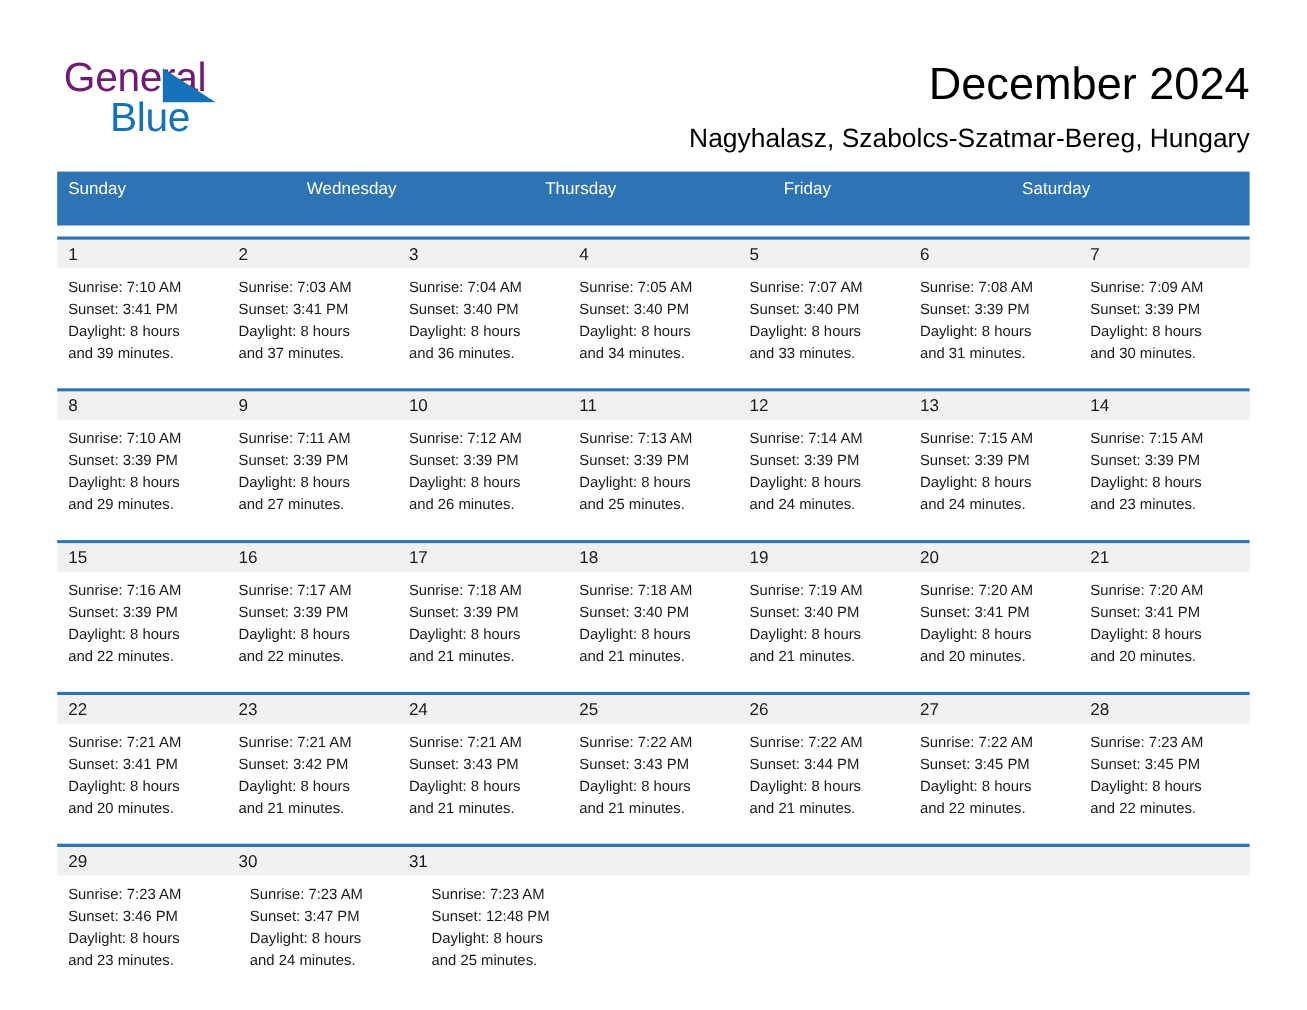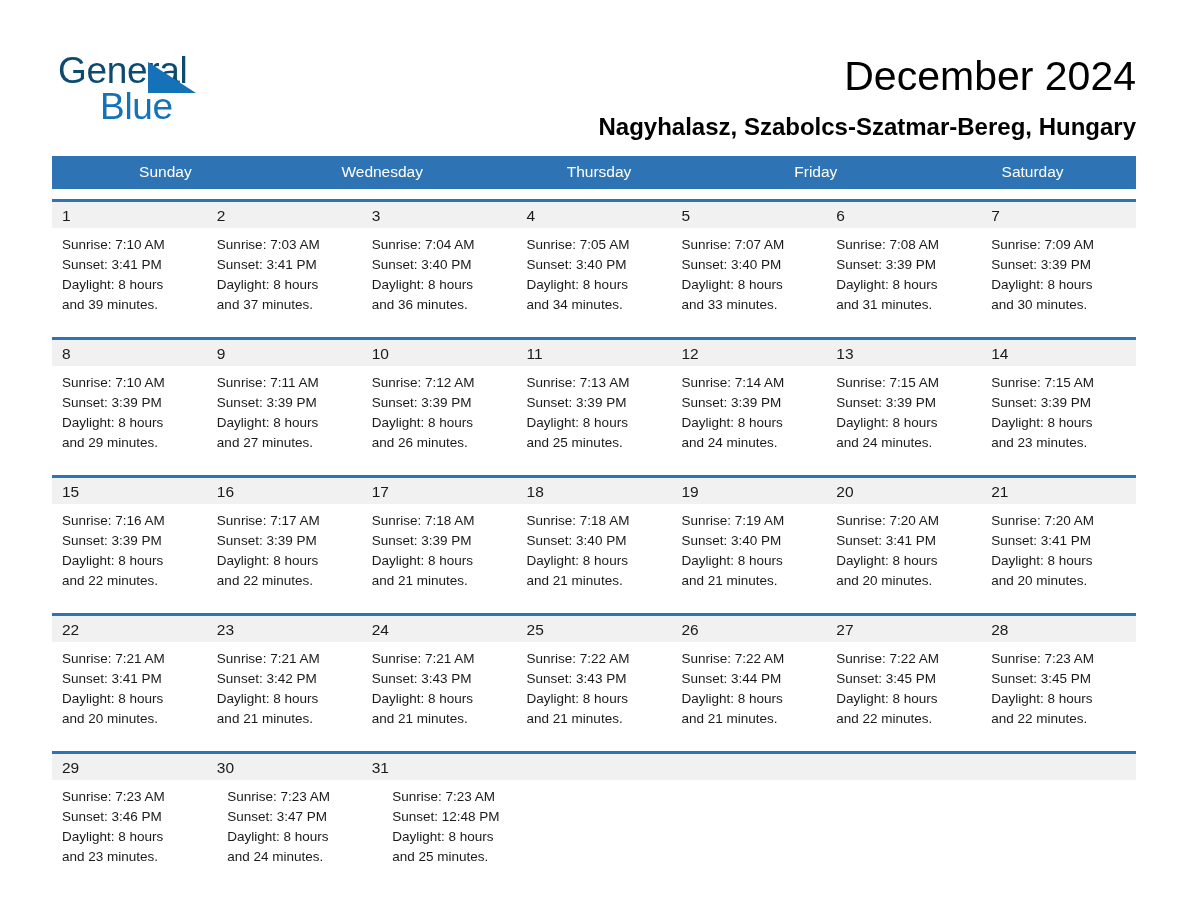--- a/index.html
+++ b/index.html
@@ -36,21 +36,21 @@
     width: 230px;
     height: 72px;
   }
   .logo-general {
     position: absolute;
     left: 0;
     top: 0;
     font-size: 37px;
     line-height: 37px;
     letter-spacing: -0.3px;
-    color: #0c4a6e;
+    color: #701a75;
     font-family: "Liberation Sans", sans-serif;
     font-weight: 400;
   }
   .logo-triangle {
     position: absolute;
     left: 90px;
     top: 10px;
     width: 0;
     height: 0;
     border-left: 48px solid #1572b8;
@@ -77,36 +77,35 @@
     font-weight: 400;
     white-space: nowrap;
   }
   .subtitle {
     position: absolute;
     right: 52px;
     top: 113px;
     font-size: 24px;
     line-height: 28px;
     color: #000000;
-    font-weight: 700;
+    font-weight: 400;
     white-space: nowrap;
   }
 
   
   .calendar {
     position: absolute;
     left: 52px;
     top: 156px;
     width: 1084px;
   }
   .weekday-row {
     display: flex;
     background: #2e74b5;
-    height: 33px;
-    text-align: center;
+    height: 49px;
   }
   .weekday {
     flex: 1 1 0;
     box-sizing: border-box;
     padding: 6px 0 0 10px;
     color: #ffffff;
     font-size: 15.5px;
     line-height: 20px;
     font-weight: 400;
     white-space: nowrap;

